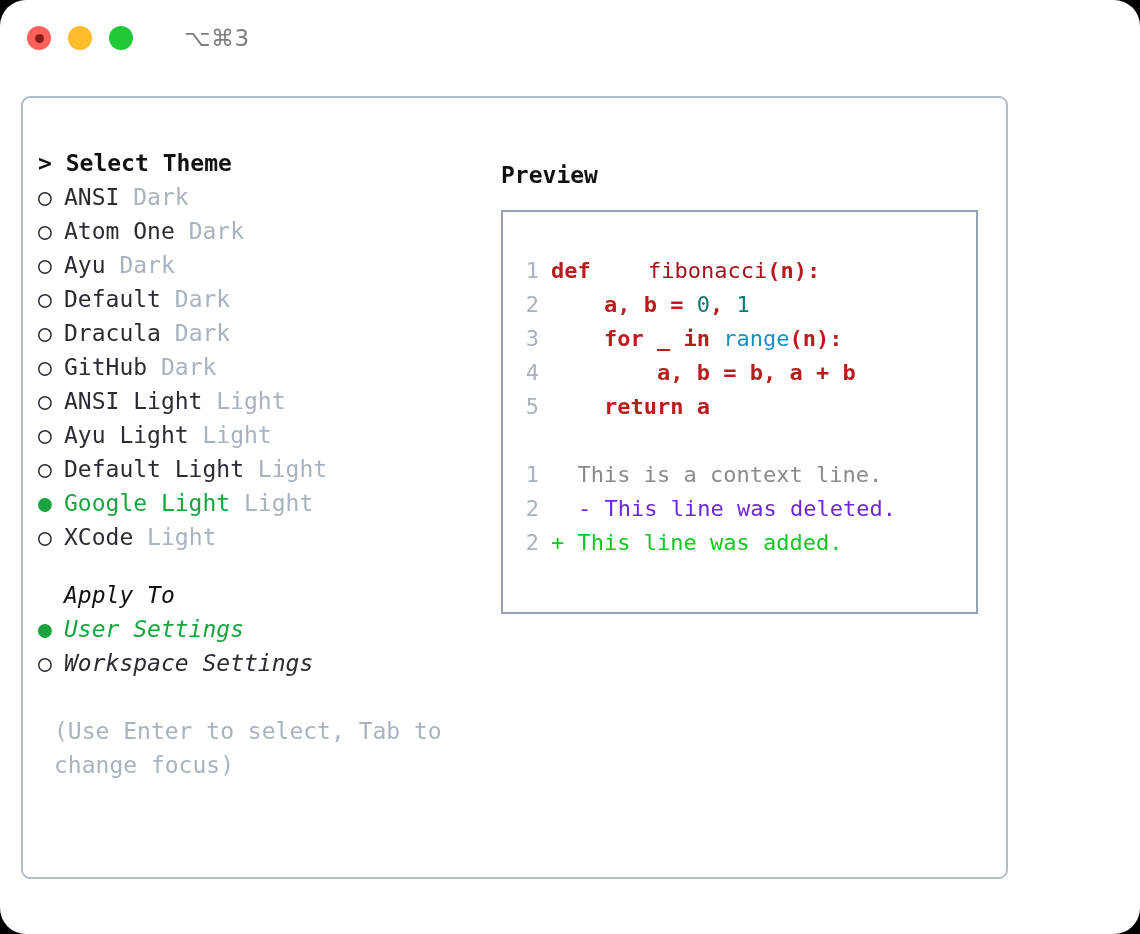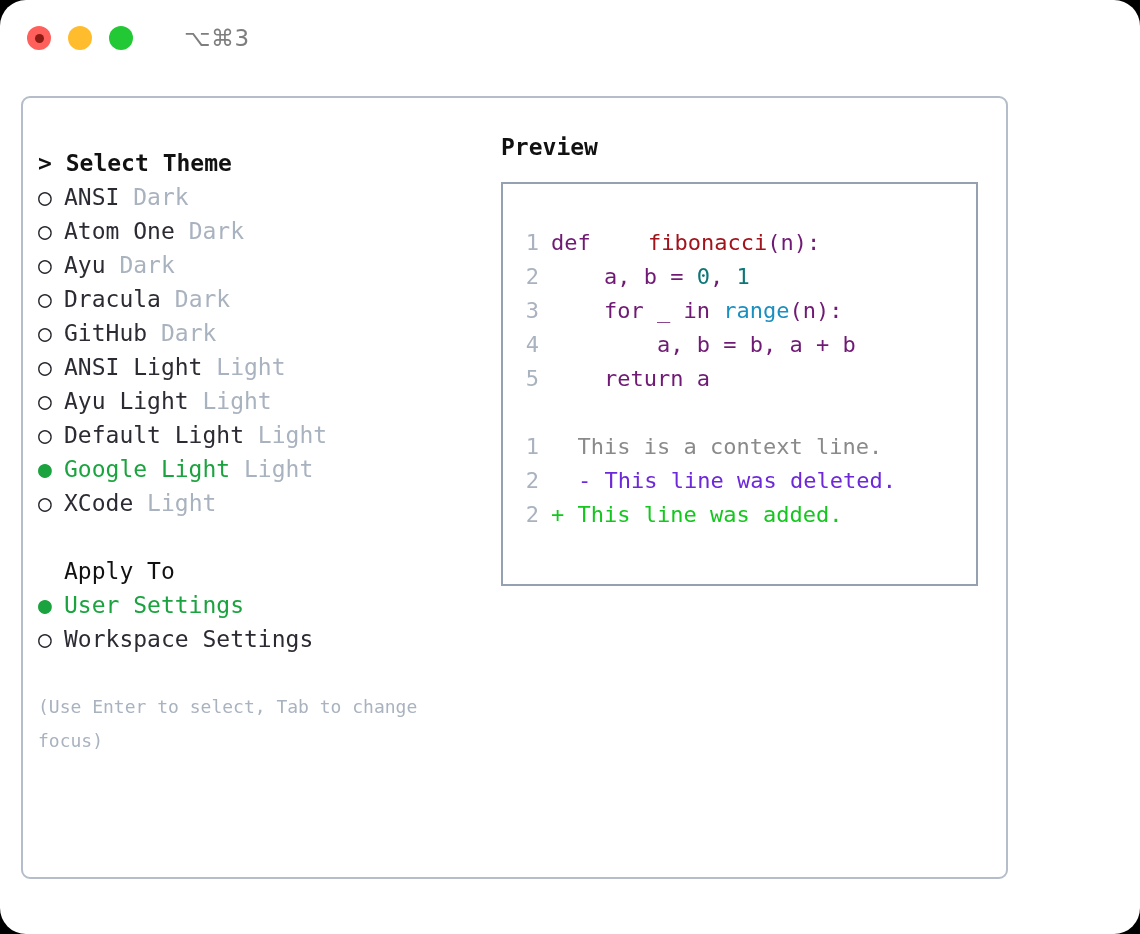--- a/index.html
+++ b/index.html
@@ -118,42 +118,43 @@
   .marker {
     display: inline-block;
     width: 26px;
     color: #2b2b33;
   }
   .marker.sel { color: #1aa33e; }
   .opt-name { color: #2b2b33; }
   .opt-row.selected .opt-name { color: #1aa33e; }
   .opt-cat { color: #a9b2bf; }
 
-  .apply-block { margin-top: 34px; }
+  .apply-block { margin-top: 24px; font-style: italic; }
   .apply-title {
     font-size: 23px;
     color: #111111;
     line-height: 34px;
     white-space: pre;
     padding-left: 26px;
   }
 
   .hint {
     margin-top: 34px;
-    font-size: 18px;
+    font-size: 23px;
     line-height: 34px;
     color: #a9b2bf;
     width: 400px;
+    margin-left: 16px;
   }
 
   
   .right-col {
     position: absolute;
     left: 478px;
-    top: 32px;
+    top: 60px;
     width: 490px;
   }
   .preview-title {
     font-size: 23px;
     font-weight: bold;
     color: #111111;
     line-height: 34px;
   }
   .code-box {
     margin-top: 18px;
@@ -173,21 +174,21 @@
   .lineno {
     display: inline-block;
     width: 26px;
     text-align: right;
     color: #a9b2bf;
     margin-right: 12px;
   }
   .tok-fn      { color: #a3131b; margin-left: 44px; }
   .tok-num     { color: #0d7777; }
   .tok-builtin { color: #1a8fc1; }
-  .tok-plain   { color: #701a75; }
+  .tok-plain   { color: #b91c1c; font-weight: bold; }
 
   .diff-gap { height: 34px; }
   .diff-ctx { color: #8a8a8a; text-align: center; }
   .diff-del { color: #6d28d9; margin-left: 27px; }
   .diff-add { color: #14c71e; }
 </style>
 </head>
 <body>
 
 <div class="window">
@@ -203,20 +204,21 @@
 
   <div class="panel">
     <div class="panel-inner">
 
       <div class="left-col">
         <div class="section-title"><span class="caret">&gt;</span> <span>Select Theme</span></div>
         <div id="theme-list">
             <div class="opt-row"><span class="marker">○</span><span class="opt-name">ANSI</span><span class="opt-cat"> Dark</span></div>
             <div class="opt-row"><span class="marker">○</span><span class="opt-name">Atom One</span><span class="opt-cat"> Dark</span></div>
             <div class="opt-row"><span class="marker">○</span><span class="opt-name">Ayu</span><span class="opt-cat"> Dark</span></div>
+            <div class="opt-row"><span class="marker">○</span><span class="opt-name">Default</span><span class="opt-cat"> Dark</span></div>
             <div class="opt-row"><span class="marker">○</span><span class="opt-name">Dracula</span><span class="opt-cat"> Dark</span></div>
             <div class="opt-row"><span class="marker">○</span><span class="opt-name">GitHub</span><span class="opt-cat"> Dark</span></div>
             <div class="opt-row"><span class="marker">○</span><span class="opt-name">ANSI Light</span><span class="opt-cat"> Light</span></div>
             <div class="opt-row"><span class="marker">○</span><span class="opt-name">Ayu Light</span><span class="opt-cat"> Light</span></div>
             <div class="opt-row"><span class="marker">○</span><span class="opt-name">Default Light</span><span class="opt-cat"> Light</span></div>
             <div class="opt-row selected"><span class="marker sel">●</span><span class="opt-name">Google Light</span><span class="opt-cat"> Light</span></div>
             <div class="opt-row"><span class="marker">○</span><span class="opt-name">XCode</span><span class="opt-cat"> Light</span></div>
           </div>
 
         <div class="apply-block">

